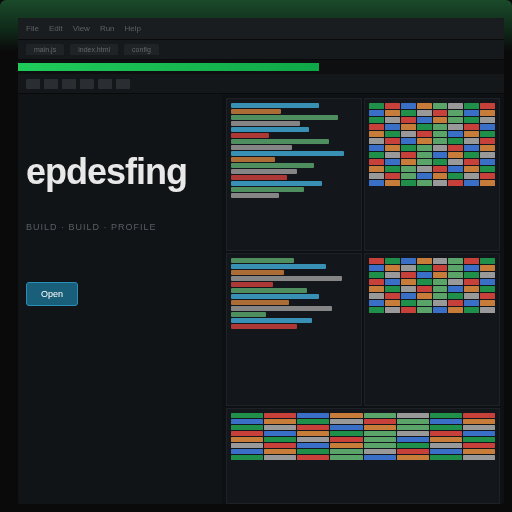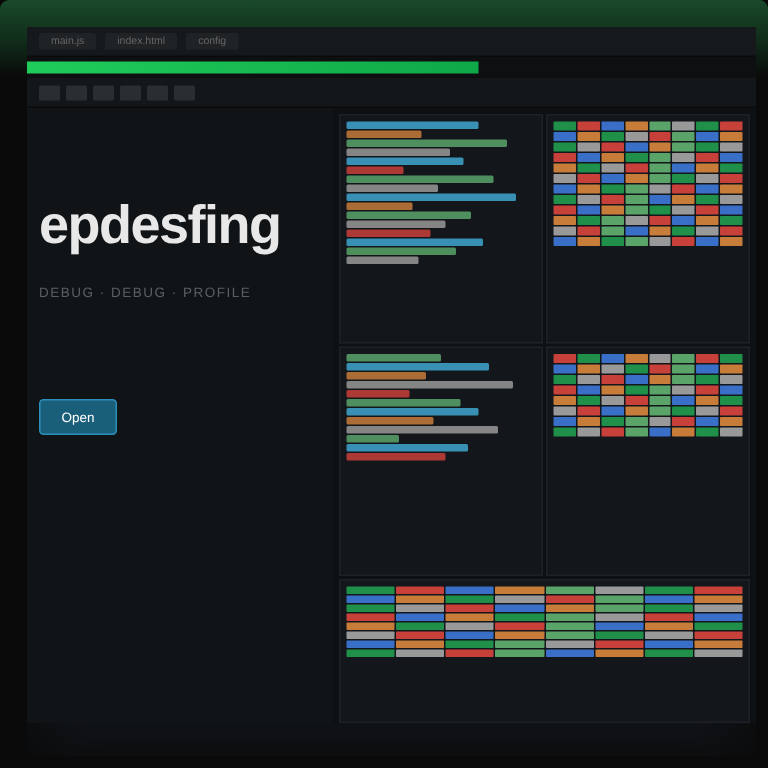--- a/index.html
+++ b/index.html
@@ -41,37 +41,36 @@
     height: 20px; background: #14171a; display: flex; align-items: center;
     gap: 4px; padding: 0 8px; font-size: 7px; color: #555;
     border-bottom: 1px solid #0a0a0a;
   }
   .toolbar2 .tk { width: 14px; height: 10px; background: #2a2e32; border-radius: 1px; }
   .main {
     position: relative; display: flex; height: calc(100% - 76px);
   }
   .left-pane {
     width: 42%; background: #111417; padding: 60px 12px 12px 8px;
-    display: flex; flex-direction: column; gap: 22px;
+    display: flex; flex-direction: column; gap: 32px;
   }
   .logo {
     font-size: 36px; font-weight: 800; color: #e8e8e8;
     letter-spacing: -1px; line-height: 1;
     filter: blur(0.3px);
   }
   .subtitle {
     font-size: 9px; color: #5a5f64; letter-spacing: 1px;
     filter: blur(0.4px);
   }
   .cta-row { display: flex; gap: 8px; margin-top: 18px; }
   .btn {
     padding: 6px 14px; font-size: 9px; color: #fff;
     border-radius: 3px; border: none; cursor: pointer;
     filter: blur(0.3px);
-    margin-top: 26px;
   }
   .btn-primary { background: #1fcc5a; }
   .btn-secondary { background: #1a5f7a; border: 1px solid #2a8fba; }
   .right-pane {
     width: 58%; background: #0e1114;
     display: grid;
     grid-template-rows: 38% 38% 24%;
     gap: 2px;
     padding: 4px;
   }
@@ -91,20 +90,27 @@
   .thumb { border-radius: 0.5px; filter: blur(0.3px); }
   .panel-row { display: flex; gap: 2px; height: 100%; }
   .panel-row .panel { flex: 1; }
 </style>
 </head>
 <body>
 
 <div class="monitor">
   <div class="screen">
 
+    <div class="titlebar">
+      <span class="tb-item">File</span>
+      <span class="tb-item">Edit</span>
+      <span class="tb-item">View</span>
+      <span class="tb-item">Run</span>
+      <span class="tb-item">Help</span>
+    </div>
 
     <div class="tabstrip">
       <div class="tab">main.js</div>
       <div class="tab">index.html</div>
       <div class="tab">config</div>
     </div>
 
     <div class="progress-strip">
       <div class="progress-fill" style="width:62%"></div>
     </div>
@@ -115,21 +121,21 @@
       <div class="tk"></div>
       <div class="tk"></div>
       <div class="tk"></div>
       <div class="tk"></div>
     </div>
 
     <div class="main">
 
       <div class="left-pane">
         <div class="logo">epdesfing</div>
-        <div class="subtitle">DEBUG · DEBUG · PROFILE</div>
+        <div class="subtitle">BUILD · BUILD · PROFILE</div>
         <div class="cta-row">
           <button class="btn btn-secondary">Open</button>
         </div>
       </div>
 
       <div class="right-pane">
 
         <div class="panel-row">
           <div class="panel">
             <div class="code-block" id="code1">

